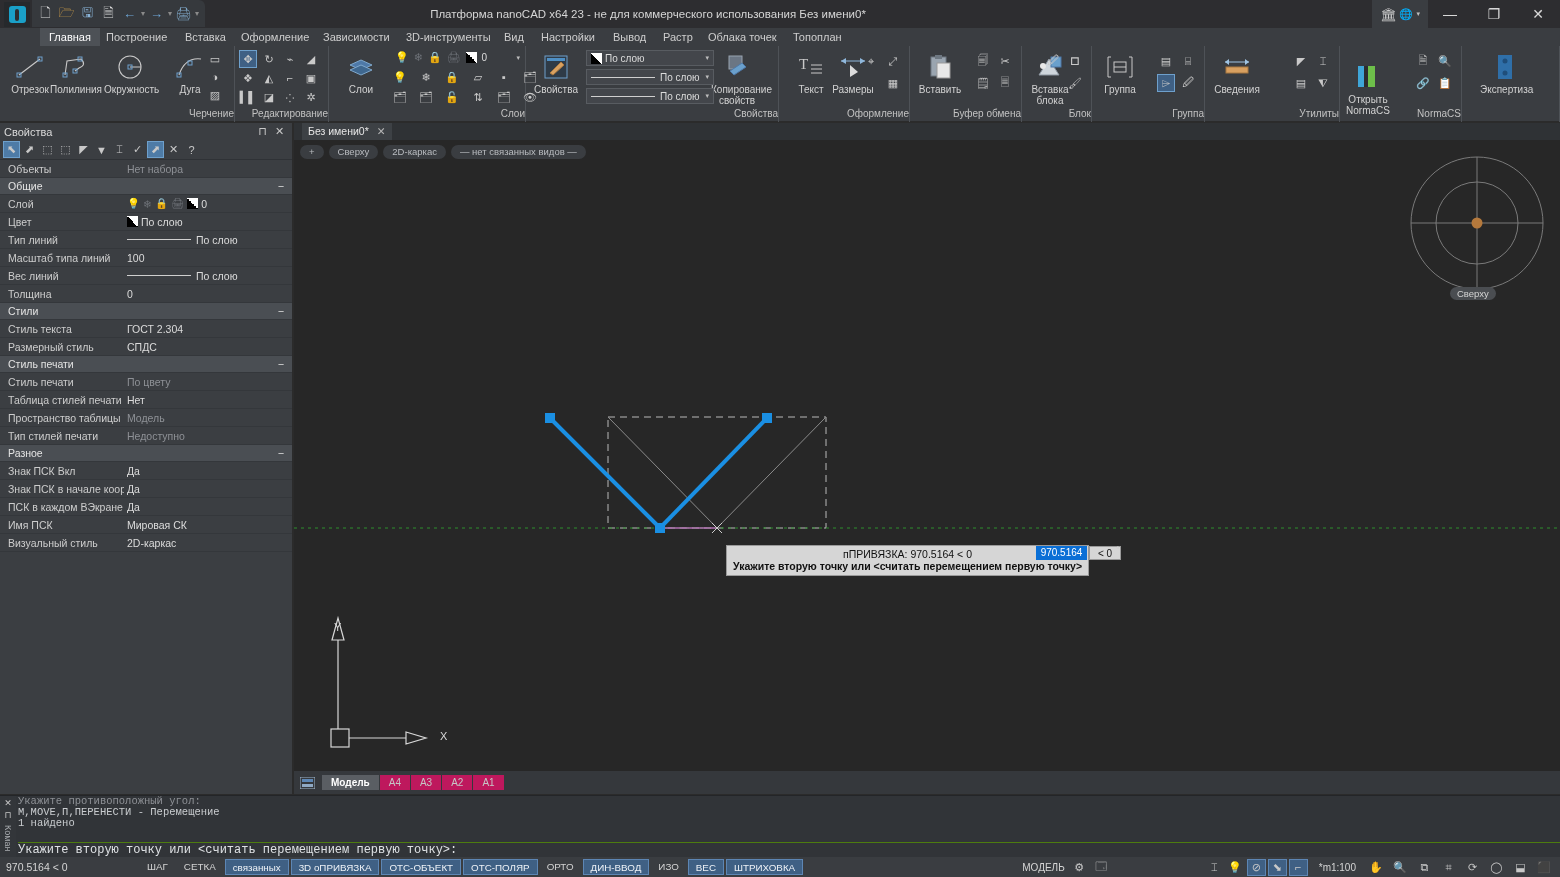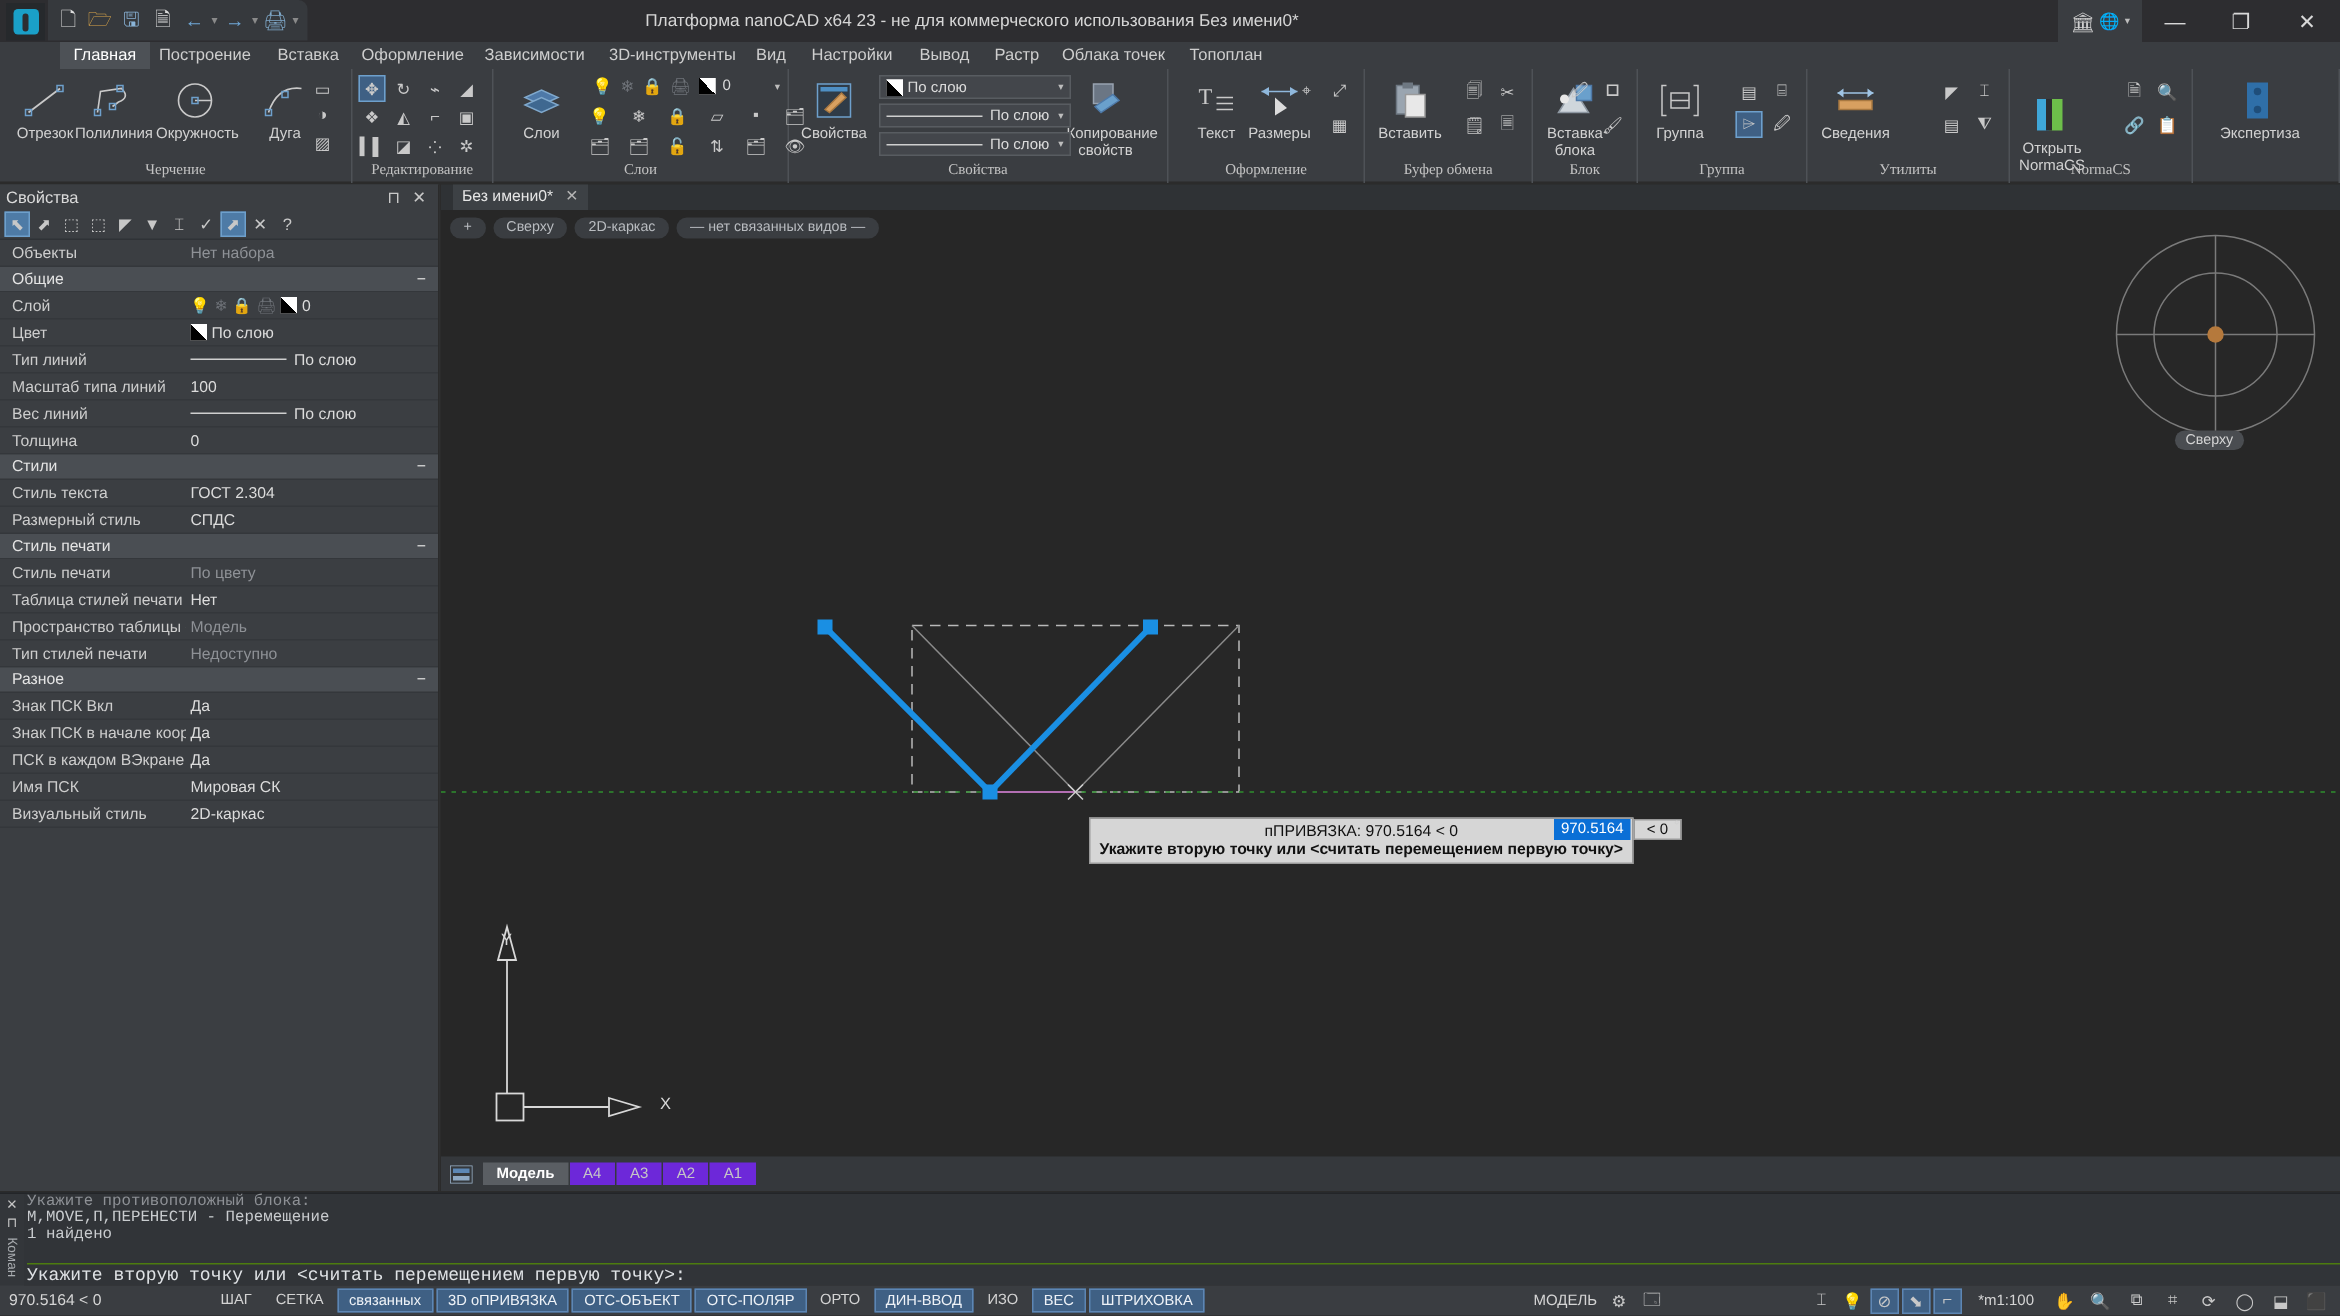--- a/index.html
+++ b/index.html
@@ -30,21 +30,21 @@
   #ribbon-tabs { position:absolute; left:0; top:28px; width:1560px; height:18px; background:#3a3d41; }
   .rtab { position:absolute; top:0; height:18px; line-height:18px; padding:0 9px;
      font-size:11px; color:#cecece; white-space:nowrap; }
   .rtab.active { background:#4d5156; color:#ffffff; }
 
   
   #ribbon { position:absolute; left:0; top:46px; width:1560px; height:76px; background:#3a3d41;
      border-bottom:1px solid #2b2b2b; }
   .panel { position:absolute; top:0; height:76px; border-right:1px solid #4e5257; }
   .panel-title { position:absolute; bottom:1px; width:100%; height:14px; line-height:14px;
-     text-align:center; font-size:10px; color:#c2c2c2;font-family:Liberation Serif, serif; }
+     text-align:right; font-size:10px; color:#c2c2c2; }
   .panel-body { position:absolute; top:2px; left:0; right:0; height:58px; }
   .bigbtn { position:absolute; width:52px; text-align:center; }
   .bigbtn .ic { height:34px; display:flex; align-items:center; justify-content:center; }
   .bigbtn .lb { font-size:10px; color:#d2d2d2; line-height:11px; }
   .smico { position:absolute; width:18px; height:18px; display:flex; align-items:center;
      justify-content:center; font-size:11px; color:#c9c9c9; }
   .caret { font-size:7px; color:#bdbdbd; }
 
   
   #props { position:absolute; left:0; top:123px; width:293px; height:671px; background:#3b3e42;
@@ -72,21 +72,21 @@
   #doc-tabs { position:absolute; left:294px; top:123px; width:1266px; height:17px; background:#2f3235; }
   #doc-tab { position:absolute; left:8px; top:0; height:17px; line-height:17px; padding:0 6px;
      background:#3d4145; font-size:10.5px; color:#e6e6e6; display:flex; align-items:center; gap:8px; }
   #viewctl { position:absolute; left:300px; top:145px; display:flex; gap:5px; align-items:center; z-index:5;}
   .vpill { height:14px; line-height:14px; padding:0 9px; border-radius:7px; background:#3a3d41;
      font-size:9.5px; color:#b9bcc0; }
   #canvas { position:absolute; left:294px; top:140px; width:1266px; height:631px;
      background:#272727; overflow:hidden; }
   #model-tabs { position:absolute; left:294px; top:771px; width:1266px; height:23px;
      background:#35383c; display:flex; align-items:center; gap:1px; padding-left:3px; }
-  .mtab { height:15px; line-height:15px; padding:0 9px; font-size:10px; color:#c6c6c6; background:#6d28d9;}
+  .mtab { height:15px; line-height:15px; padding:0 9px; font-size:10px; color:#c6c6c6; background:#be185d;}
   .mtab.active { background:#5a5e63; color:#fff; font-weight:bold; }
   #layout-ico { width:20px; height:15px; display:flex; align-items:center; justify-content:center;
      margin-right:4px; }
 
   
   #dyn { position:absolute; left:726px; top:545px; z-index:9; display:flex; align-items:flex-start; }
   #dyn-box { background:#d6d6d6; color:#101010; padding:2px 6px 3px; text-align:center;
      border:1px solid #9a9a9a; }
   #dyn-l1 { font-size:10.5px; }
   #dyn-l2 { font-size:10.5px; font-weight:bold; }
@@ -696,21 +696,21 @@
     <div class="mtab">A1</div>
   </div>
 
 <div id="cmd">
   <div id="cmd-side">
     <span style="font-size:9px;color:#c6c6c6;">✕</span>
     <span style="font-size:9px;color:#c6c6c6;">⊓</span>
     <span class="vt">Коман</span>
   </div>
   <div id="cmd-lines">
-      <div class="cl" style="color: rgb(142, 145, 150);">Укажите противоположный блока:</div>
+      <div class="cl" style="color: rgb(142, 145, 150);">Укажите противоположный угол:</div>
       <div class="cl">М,MOVE,П,ПЕРЕНЕСТИ - Перемещение</div>
       <div class="cl">1 найдено</div>
     </div>
   <div id="cmd-input">Укажите вторую точку или &lt;считать перемещением первую точку&gt;:</div>
 </div>
 
 <div id="status">
   <div id="coords">970.5164 &lt; 0</div>
   <div id="status-toggles" style="display:flex;align-items:center;">
       <span class="sbtn">ШАГ</span>

